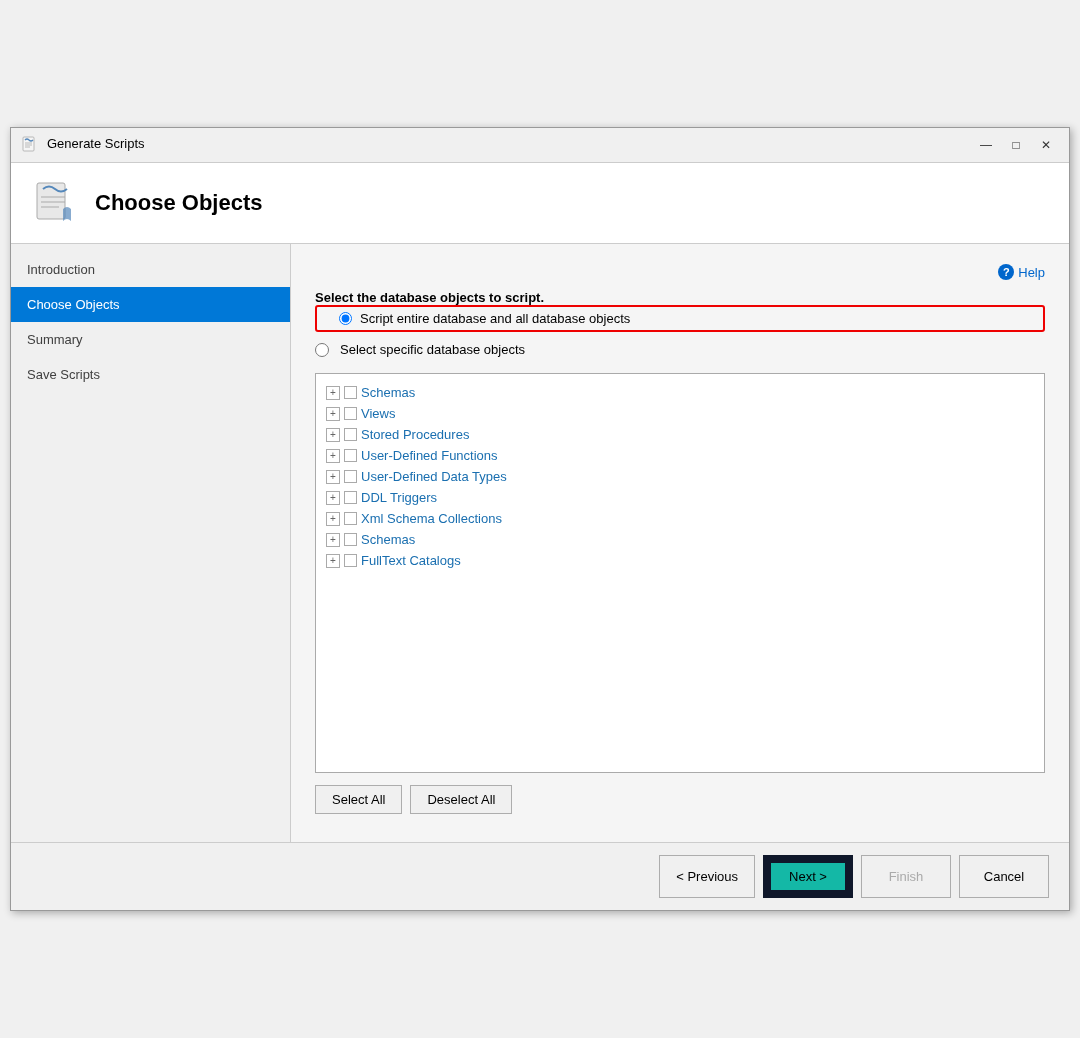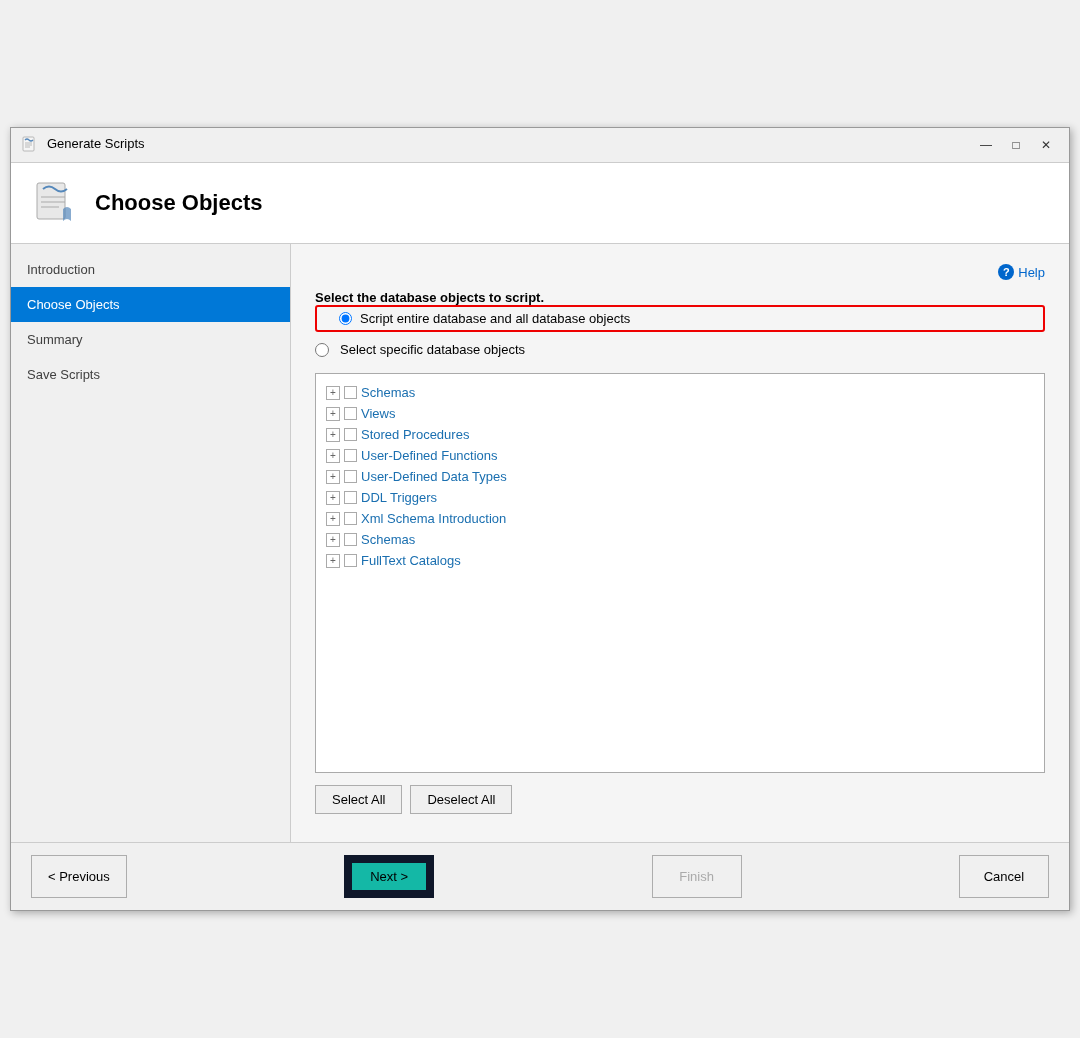--- a/index.html
+++ b/index.html
@@ -217,21 +217,21 @@
       cursor: default;
     }
     .btn-primary {
       border: 8px solid #0f172a;
       background: #14b8a6;
     }
     .footer {
       border-top: 1px solid #ccc;
       padding: 12px 20px;
       display: flex;
-      justify-content: space-between;
+      justify-content: flex-end;
       gap: 8px;
       background: #f0f0f0;
     }
     .footer .btn { min-width: 90px; }
   </style>
 </head>
 <body>
 
 <div class="window">
 
@@ -332,21 +332,21 @@
             <span class="tree-label">User-Defined Data Types</span>
           </div>
           <div class="tree-item">
             <div class="tree-expand">+</div>
             <div class="tree-checkbox"></div>
             <span class="tree-label">DDL Triggers</span>
           </div>
           <div class="tree-item">
             <div class="tree-expand">+</div>
             <div class="tree-checkbox"></div>
-            <span class="tree-label">Xml Schema Introduction</span>
+            <span class="tree-label">Xml Schema Collections</span>
           </div>
           <div class="tree-item">
             <div class="tree-expand">+</div>
             <div class="tree-checkbox"></div>
             <span class="tree-label">Schemas</span>
           </div>
           <div class="tree-item">
             <div class="tree-expand">+</div>
             <div class="tree-checkbox"></div>
             <span class="tree-label">FullText Catalogs</span>

